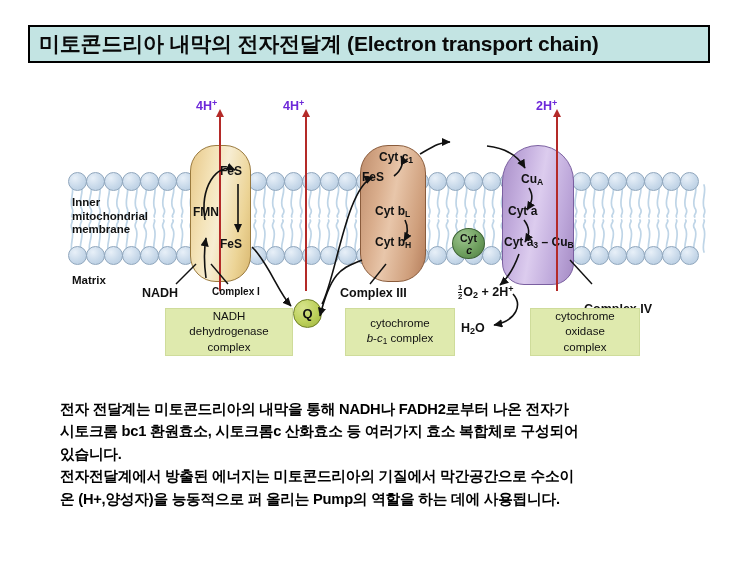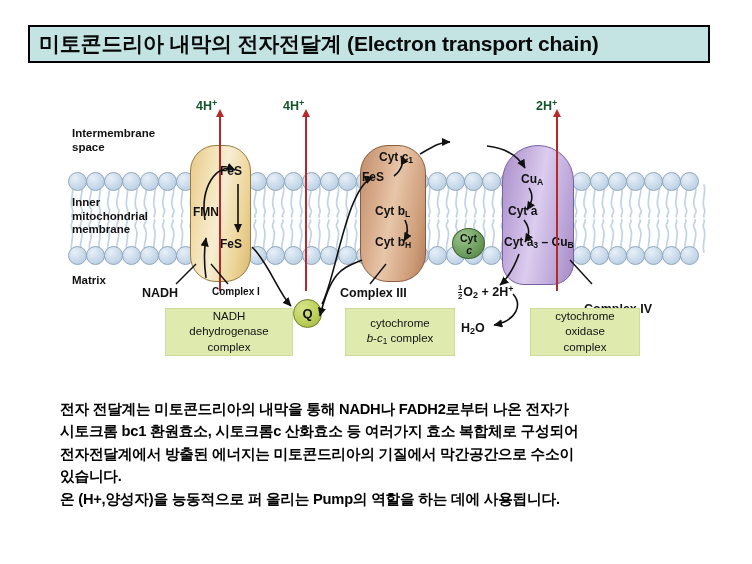--- a/index.html
+++ b/index.html
@@ -105,21 +105,21 @@
   #lbl-cx4{left:584px;top:194px;font-size:12.5px;margin-top:16px;}
   #lbl-o2{left:458px;top:192px;font-size:12.5px;}
   #lbl-h2o{left:461px;top:229px;font-size:12.5px;}
 
   
   .frac{display:inline-block;vertical-align:-0.36em;text-align:center;font-size:0.62em;line-height:1.0;margin-right:1px;}
   .frac .n{display:block;}
   .frac .d{display:block;border-top:1.2px solid #111;}
 
   
-  .hplus{position:absolute;color:#14532d;font-weight:bold;font-size:12.5px;white-space:nowrap;}
+  .hplus{position:absolute;color:#6d28d9;font-weight:bold;font-size:12.5px;white-space:nowrap;}
   #h-1{left:196px;top:6px;}
   #h-2{left:283px;top:6px;}
   #h-3{left:536px;top:6px;}
 
   
   .redarrow{position:absolute;width:2.3px;background:#b42a28;}
   .redarrow::before{
     content:"";position:absolute;top:-7px;left:-3.4px;
     border-left:4.6px solid transparent;border-right:4.6px solid transparent;
     border-bottom:8px solid #b42a28;
@@ -377,24 +377,20 @@
           <div class="head"></div>
           <div class="head"></div>
           <div class="head"></div>
           <div class="head"></div>
           <div class="head"></div>
           <div class="head"></div>
           <div class="head"></div>
         </div>
     </div>
 
-    <div class="dlabel" id="lbl-ims">
-      <span>Intermembrane</span><br>
-      <span>space</span>
-    </div>
     <div class="dlabel" id="lbl-imm">
       <span>Inner</span><br>
       <span>mitochondrial</span><br>
       <span>membrane</span>
     </div>
     <div class="dlabel" id="lbl-matrix">Matrix</div>
 
     <div class="complex" id="complex-1"></div>
     <div class="complex" id="complex-3"></div>
     <div class="complex" id="complex-4"></div>
@@ -517,18 +513,18 @@
         <path d="M228,192 L211,172"></path>
         <path d="M370,192 L386,172"></path>
         <path d="M592,192 L570,168"></path>
       </g>
     </svg>
   </div>
 
   <div id="bodytext">
     <p>전자 전달계는 미토콘드리아의 내막을 통해 NADH나 FADH2로부터 나온 전자가</p>
     <p>시토크롬 bc1 환원효소, 시토크롬c 산화효소 등 여러가지 효소 복합체로 구성되어</p>
+    <p>있습니다.</p>
     <p>전자전달계에서 방출된 에너지는 미토콘드리아의 기질에서 막간공간으로 수소이</p>
-    <p>있습니다.</p>
     <p>온 (H+,양성자)을 능동적으로 퍼 올리는 Pump의 역할을 하는 데에 사용됩니다.</p>
   </div>
 
 </div>
 
 </body></html>

